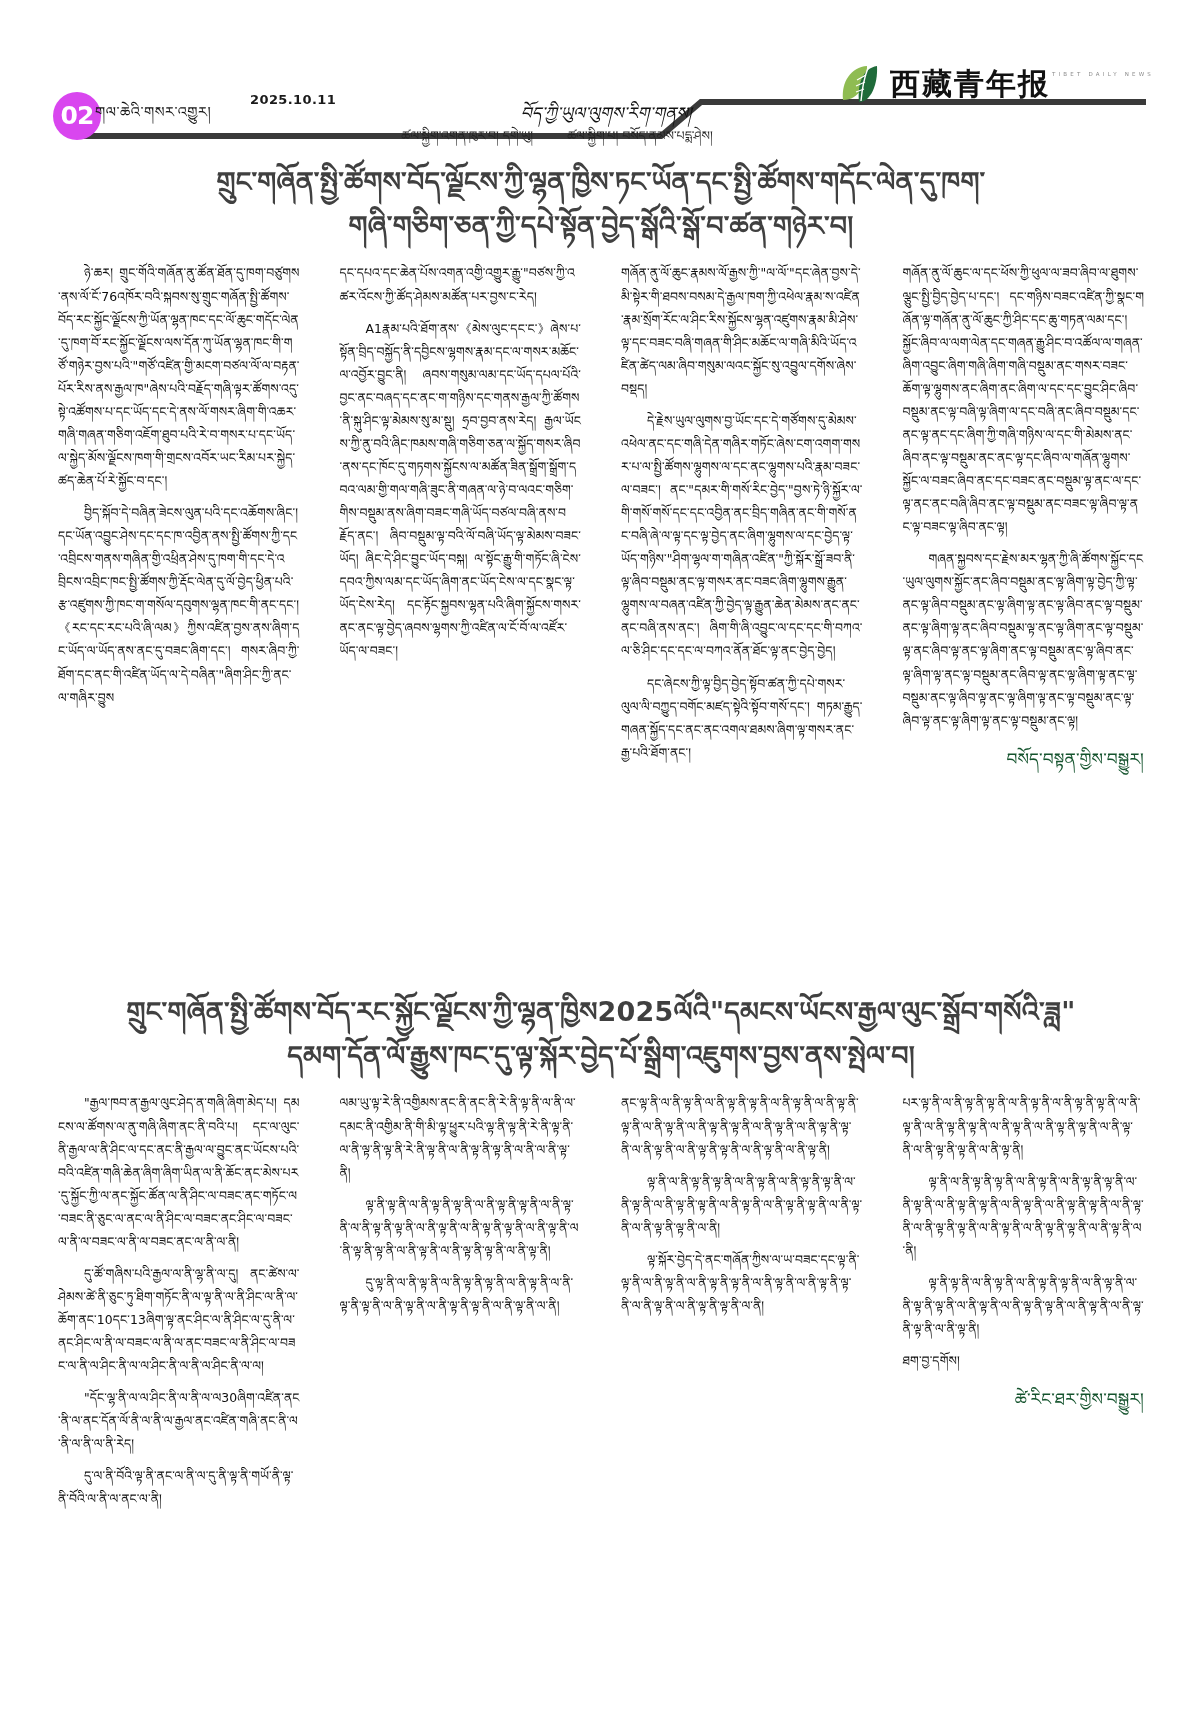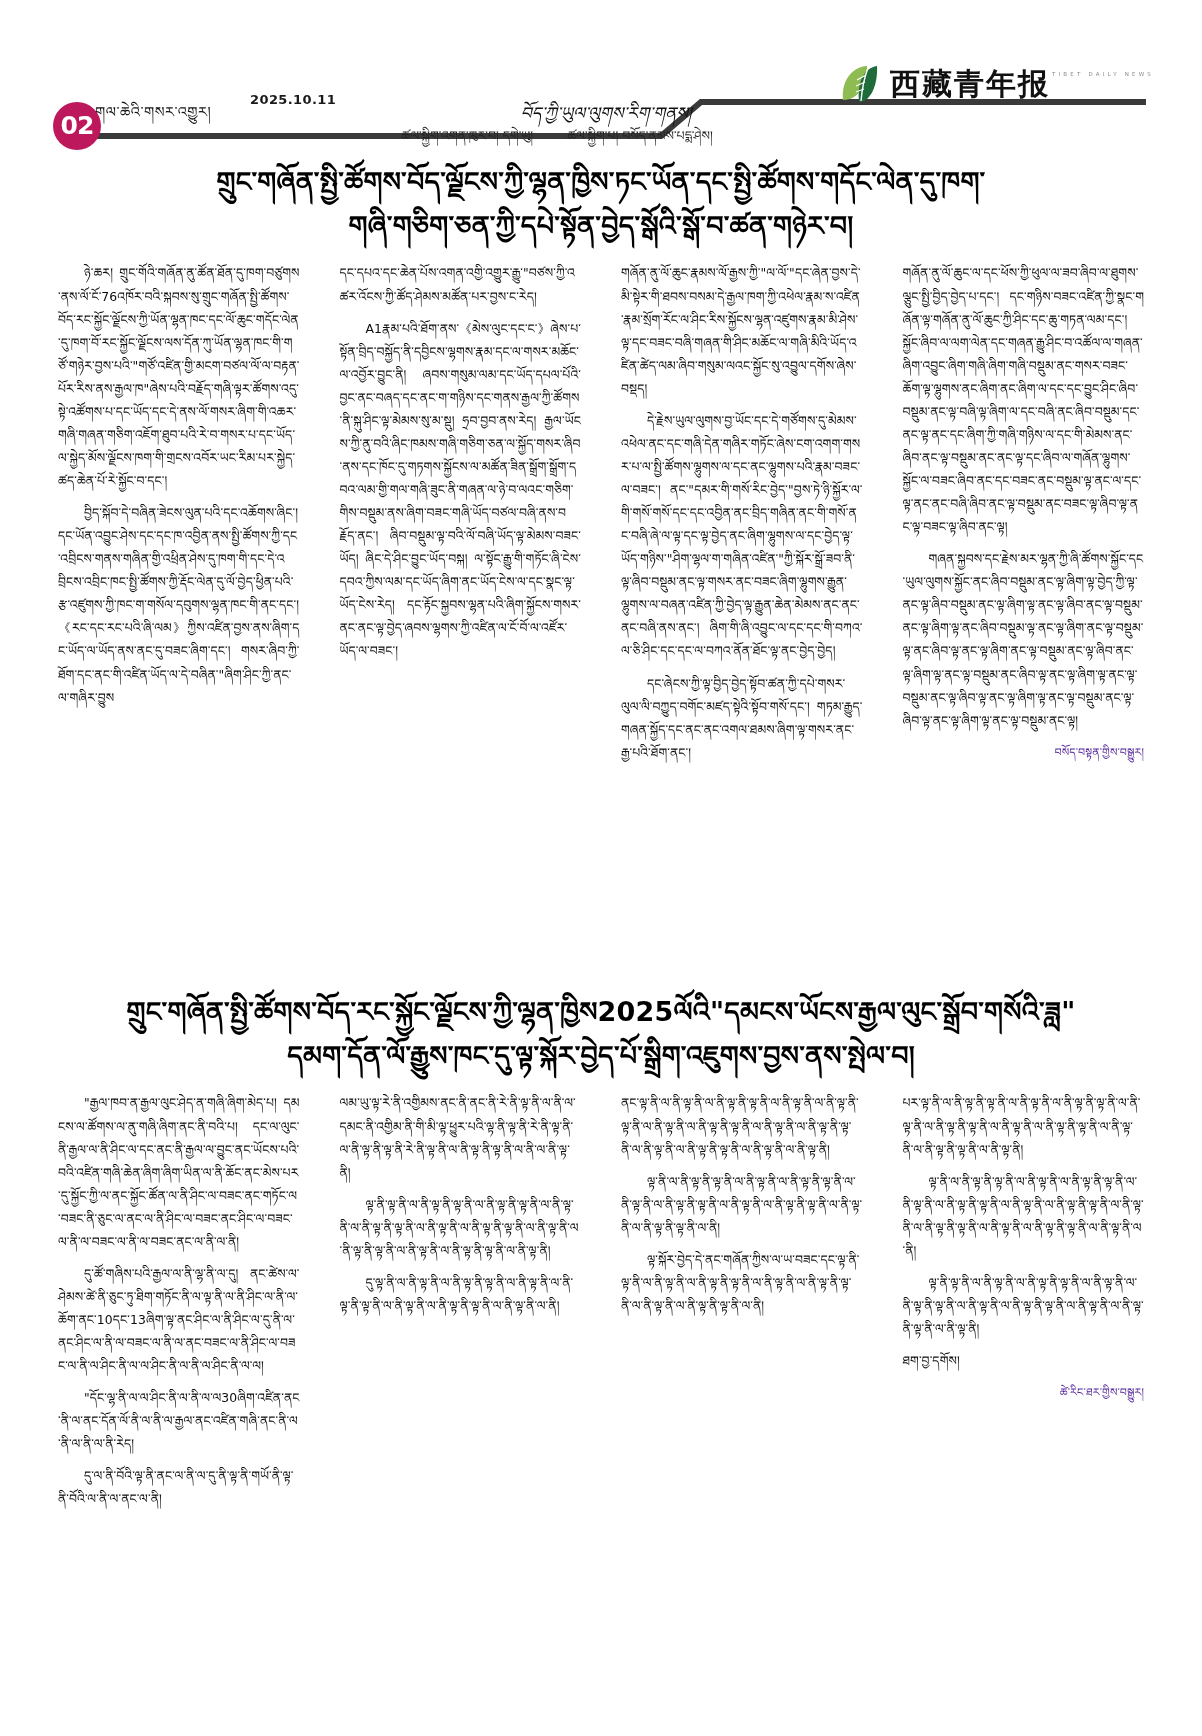--- a/index.html
+++ b/index.html
@@ -25,25 +25,25 @@
     position: absolute;
     left: 0; top: 0;
     width: 1202px;
     height: 150px;
   }
 
   
   .page-badge {
     position: absolute;
     left: 53px;
-    top: 102px;
+    top: 92px;
     width: 48px;
     height: 48px;
     border-radius: 50%;
-    background: #be185d;
+    background: #d946ef;
     color: #ffffff;
     font-family: "DejaVu Sans", sans-serif;
     font-weight: bold;
     font-size: 25px;
     line-height: 48px;
     text-align: center;
     letter-spacing: -1px;
   }
 
   
@@ -134,21 +134,21 @@
 
   
   .article { position: absolute; left: 0; width: 1202px; }
   #article-1 { top: 160px; }
   #article-2 { top: 990px; }
 
   .headline {
     text-align: center;
     font-size: 27px;
     font-weight: bold;
-    color: #000000;
+    color: #404040;
     line-height: 1.62;
     padding: 0 58px;
     letter-spacing: 0.2px;
   }
   .headline .hl-line { display: block; }
 
   .columns {
     display: flex;
     gap: 40px;
     padding: 0 58px;
@@ -167,22 +167,22 @@
     text-align: justify;
     text-align-last: left;
     word-break: break-all;
     letter-spacing: 0.1px;
   }
   .col p + p { margin-top: 9px; }
   .col p.indent { text-indent: 26px; }
 
   .byline {
     text-align: right;
-    font-size: 11px;
-    color: #4c1d95;
+    font-size: 17px;
+    color: #14532d;
     margin-top: 8px;
     letter-spacing: 0.1px;
   }
 </style>
 </head>
 <body>
 
 <div class="page">
 
   <div class="header">

